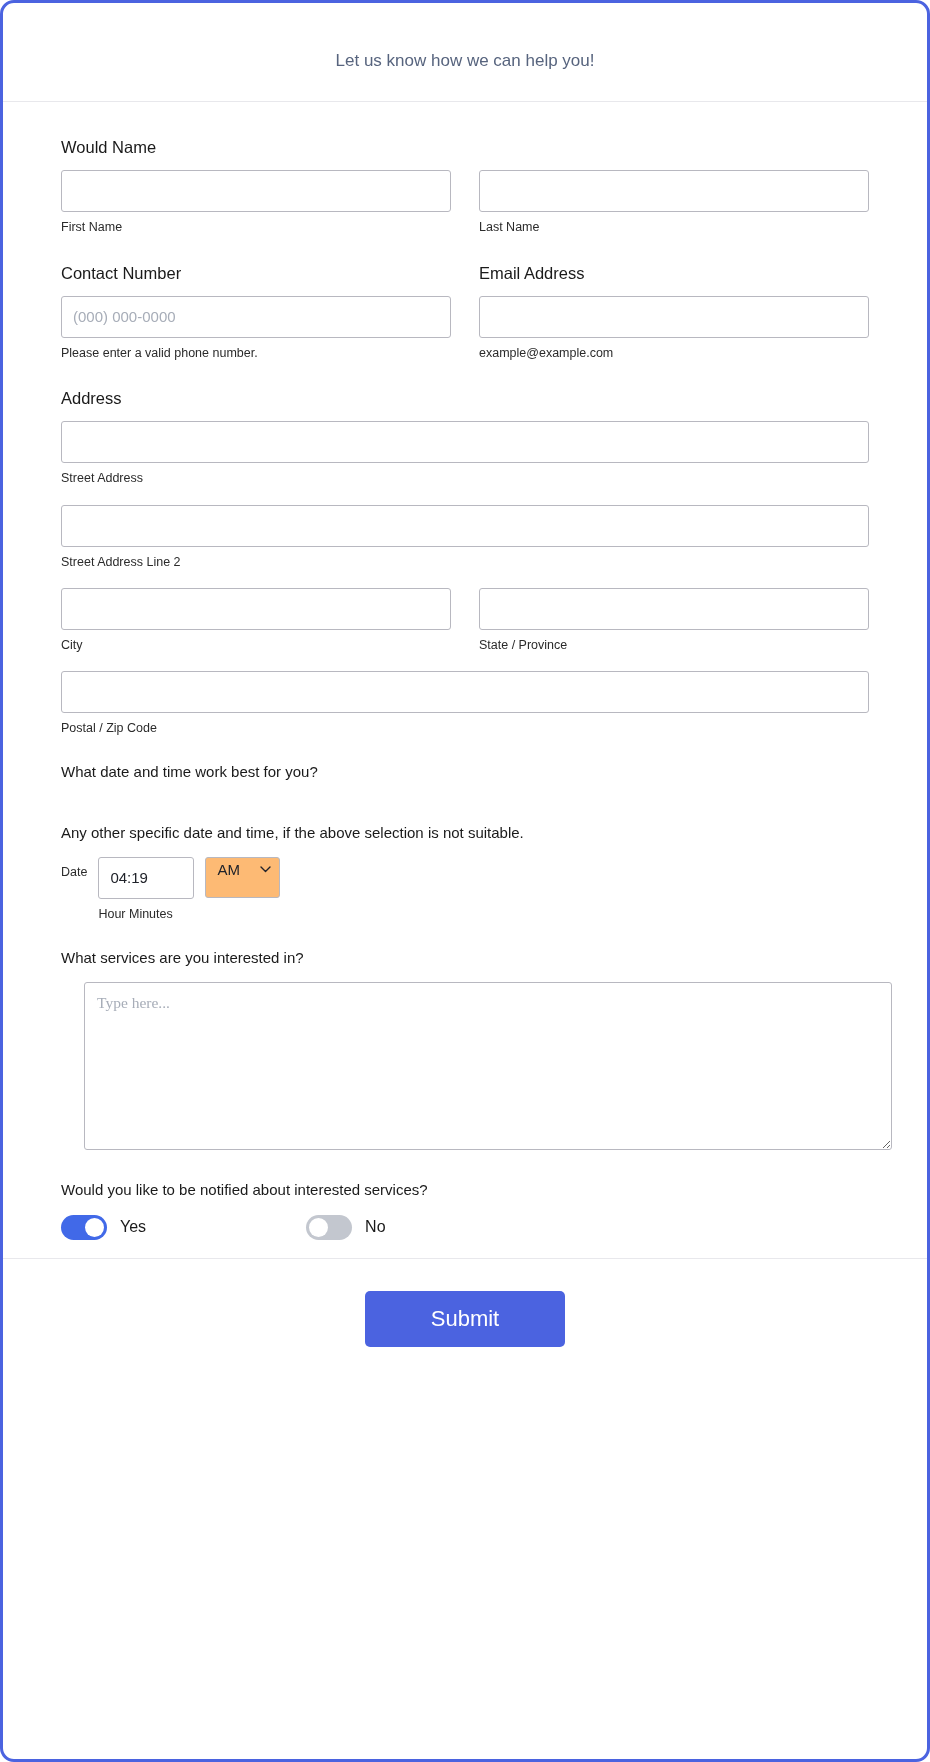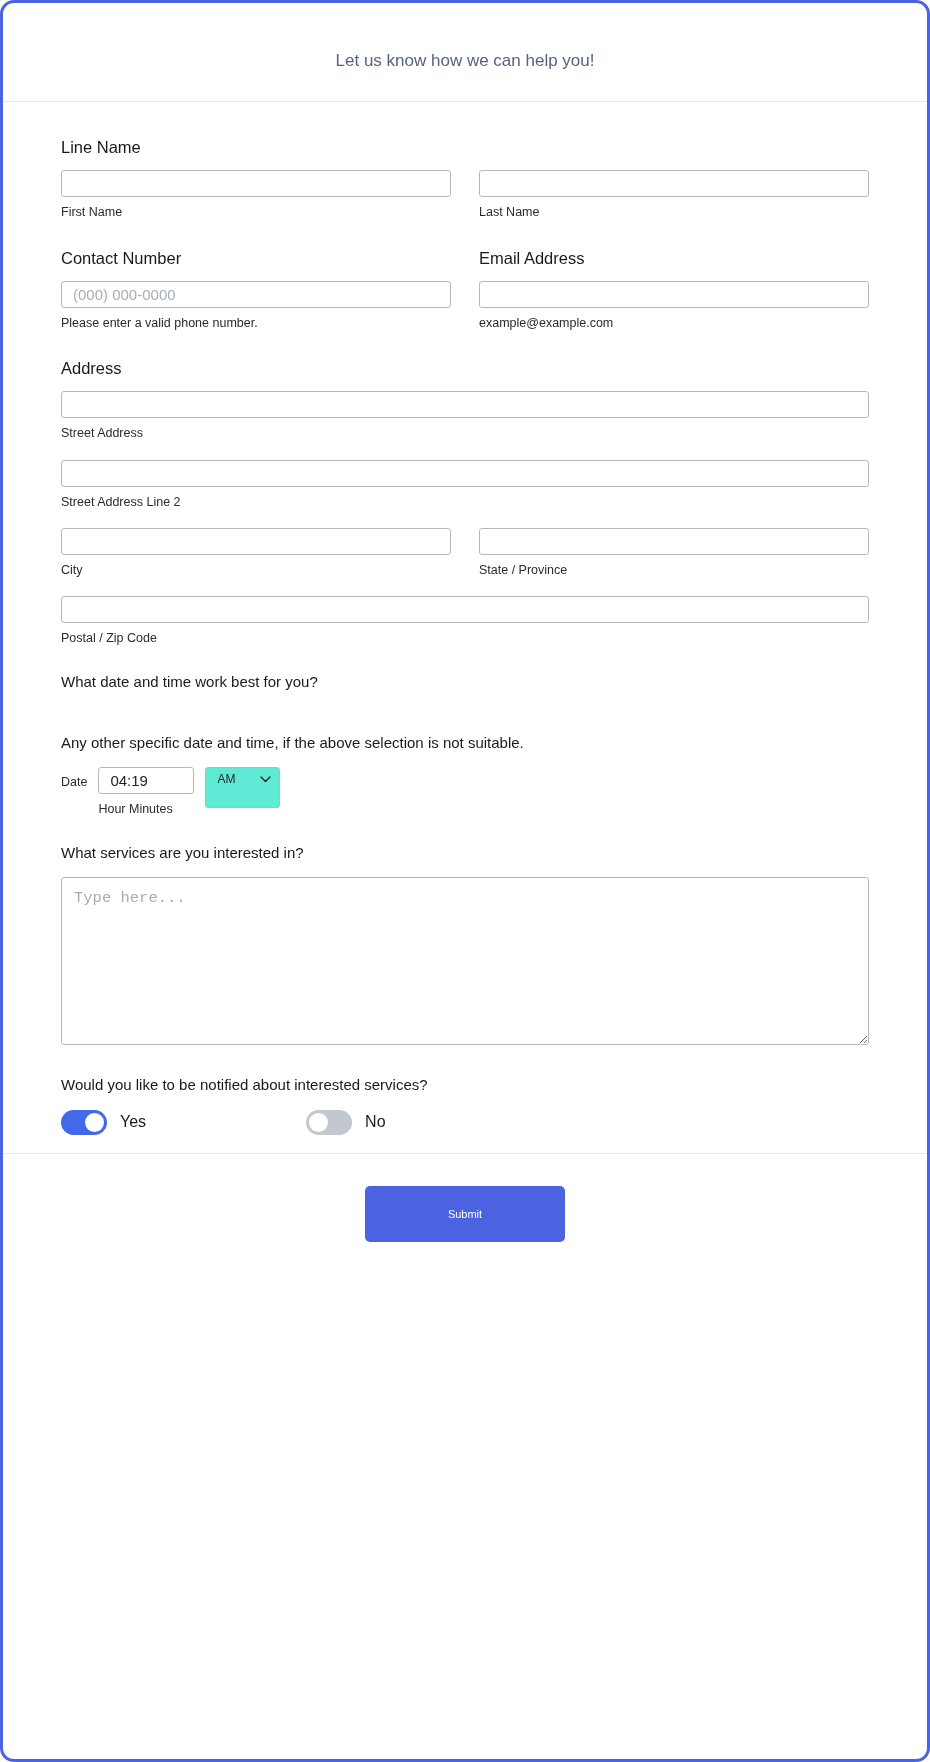--- a/index.html
+++ b/index.html
@@ -62,21 +62,21 @@
 
   .sublabel {
     font-size: 12.5px;
     color: #2b2b2b;
     margin-top: 7px;
     line-height: 1.3;
   }
 
   .txt-input {
     width: 100%;
-    height: 27px;
+    height: 42px;
     border: 1px solid #b8b8c0;
     border-radius: 3px;
     background: #ffffff;
     padding: 6px 11px;
     font-size: 15px;
     font-family: "Liberation Sans", sans-serif;
     color: #20232a;
     outline: none;
   }
   .txt-input::placeholder { color: #a7adb8; }
@@ -105,47 +105,48 @@
     width: 17px;
     height: 18px;
     pointer-events: none;
   }
   .time-wrap { width: 96px; }
   .ampm-select {
     width: 75px;
     height: 41px;
     border: 1px solid #b8b8c0;
     border-radius: 3px;
-    background: #5eead4;
+    background: #fdba74;
     padding: 0 8px 16px 11px;
-    font-size: 12px;
+    font-size: 15px;
     font-family: "Liberation Sans", sans-serif;
     color: #20232a;
     display: flex;
     align-items: center;
     justify-content: space-between;
     cursor: pointer;
   }
   .chev {
     width: 11px; height: 7px;
     flex: none;
   }
 
   
   .type-area {
     width: 100%;
     height: 168px;
     border: 1px solid #b8b8c0;
     border-radius: 3px;
     padding: 11px 12px;
     font-size: 15.5px;
-    font-family: Liberation Mono, monospace;
+    font-family: Liberation Serif, serif;
     color: #20232a;
     resize: vertical;
     outline: none;
+    margin-left: 23px;
   }
   .type-area::placeholder { color: #a7adb8; }
 
   
   .toggle-row {
     display: flex;
     align-items: center;
     margin-top: 11px;
   }
   .toggle-group {
@@ -182,38 +183,38 @@
     padding: 32px 0 36px 0;
     text-align: center;
   }
   .submit-btn {
     width: 200px;
     height: 56px;
     background: #4b63e0;
     border: none;
     border-radius: 5px;
     color: #ffffff;
-    font-size: 11px;
+    font-size: 22px;
     font-family: "Liberation Sans", sans-serif;
     cursor: pointer;
   }
 </style>
 </head>
 <body>
 
 <div class="form-card">
 
   <div class="form-header">
     <div class="form-subtitle">Let us know how we can help you!</div>
   </div>
 
   <div class="form-body">
 
     <div class="block-lg">
-      <div class="field-label">Line Name</div>
+      <div class="field-label">Would Name</div>
       <div class="row-2">
         <div class="col">
           <input class="txt-input" type="text" value="" style="">
           <div class="sublabel">First Name</div>
         </div>
         <div class="col">
           <input class="txt-input" type="text" value="" style="">
           <div class="sublabel">Last Name</div>
         </div>
       </div>

